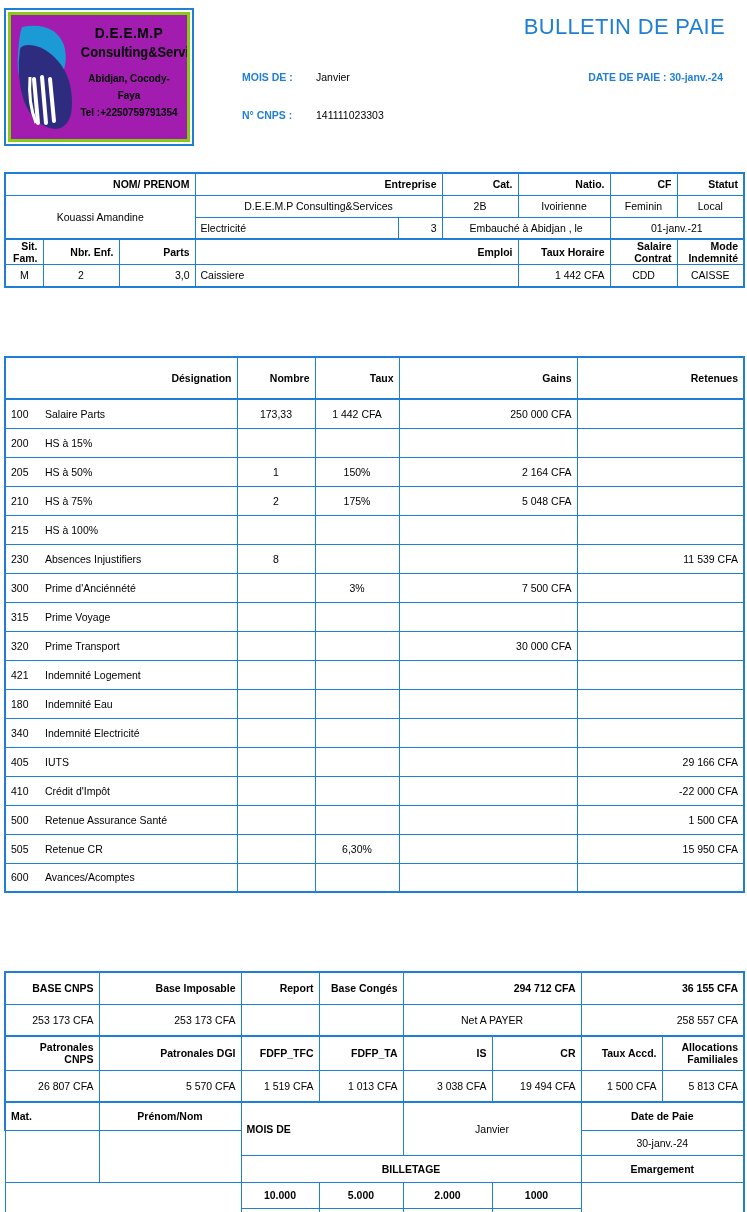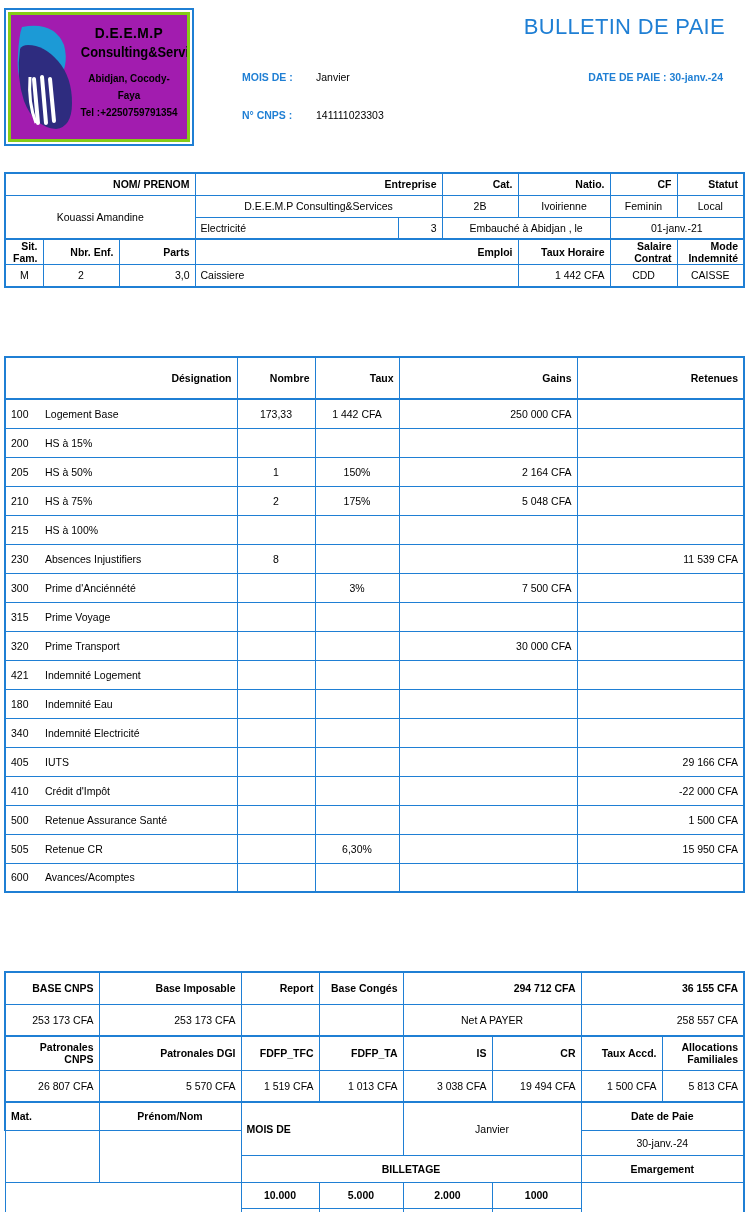--- a/index.html
+++ b/index.html
@@ -279,21 +279,21 @@
       <tr class="hrow">
         <td class="th thickT thickL thickB">Désignation</td>
         <td class="th thickT thickB">Nombre</td>
         <td class="th thickT thickB">Taux</td>
         <td class="th thickT thickB">Gains</td>
         <td class="th thickT thickB thickR">Retenues</td>
       </tr>
     </thead>
     <tbody id="desig-body">
         <tr>
-          <td class="l thickL"><span class="code-cell">100</span><span>Logement Base</span></td>
+          <td class="l thickL"><span class="code-cell">100</span><span>Salaire Parts</span></td>
           <td class="c">173,33</td>
           <td class="c">1 442 CFA</td>
           <td class="r">250 000 CFA</td>
           <td class="r thickR"></td>
         </tr>
         <tr>
           <td class="l thickL"><span class="code-cell">200</span><span>HS à 15%</span></td>
           <td class="c"></td>
           <td class="c"></td>
           <td class="r"></td>

